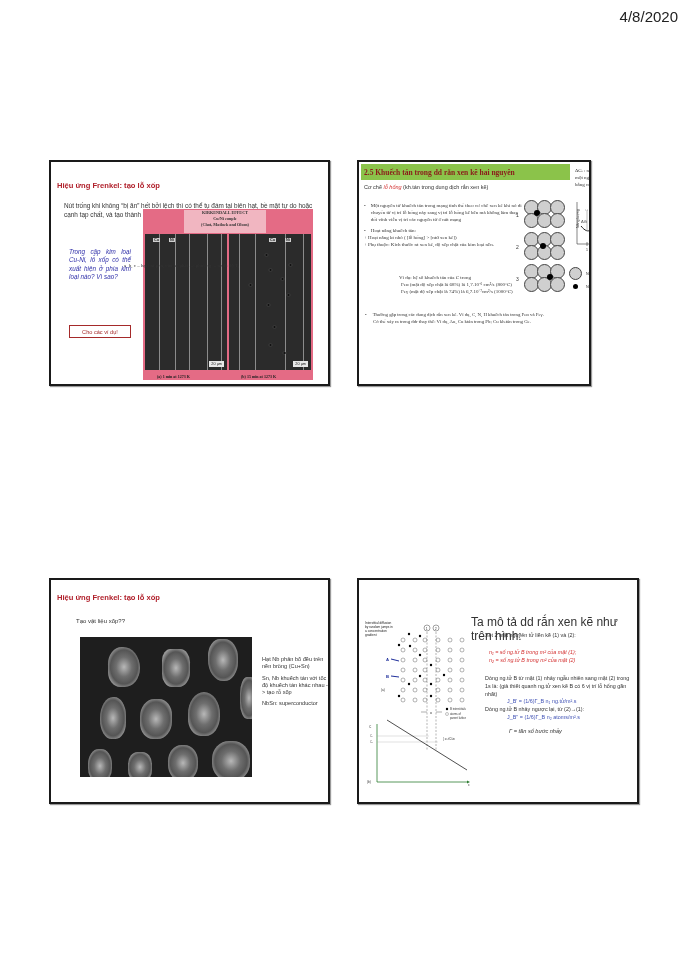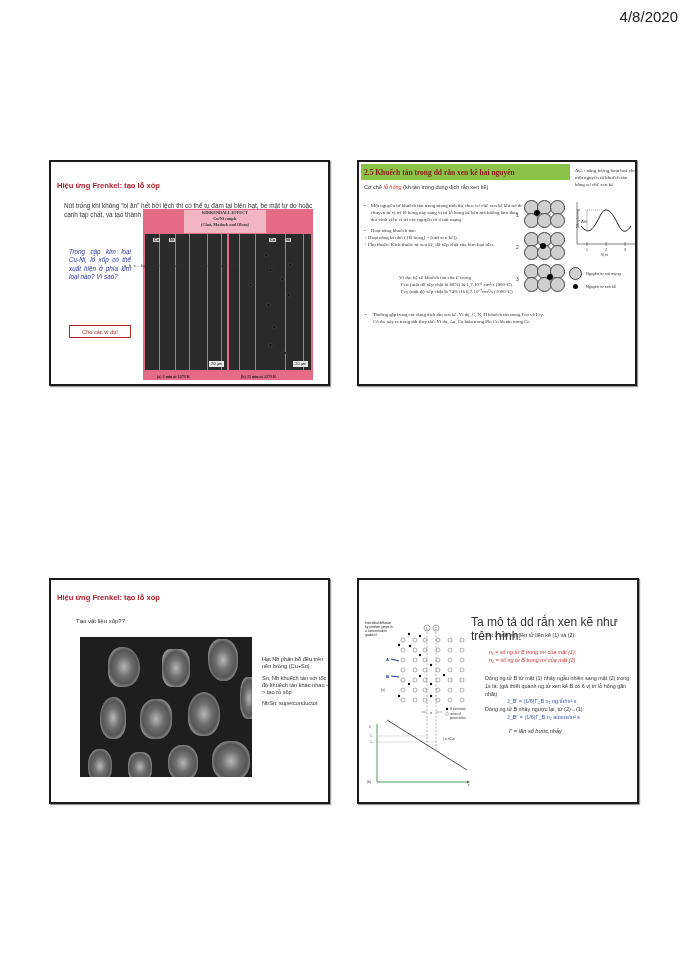--- a/index.html
+++ b/index.html
@@ -9,21 +9,21 @@
   .page-date { position: absolute; top: 8px; right: 22px; font-size: 15px; color: #222; }
   .page-num { position: absolute; top: 937px; right: 10px; font-size: 14px; color: #222; margin-top: 34px; }
 
   .slide {
     position: absolute; background: #fff;
     border: 2px solid #1a1a1a;
     box-shadow: 1px 1px 1px #999;
     overflow: hidden;
   }
   .s1 { left: 49px; top: 160px; width: 281px; height: 226px; }
-  .s2 { left: 357px; top: 160px; width: 280px; height: 226px; }
+  .s2 { left: 357px; top: 160px; width: 234px; height: 226px; }
   .s3 { left: 49px; top: 578px; width: 281px; height: 226px; }
   .s4 { left: 357px; top: 578px; width: 282px; height: 226px; }
 
   .frenkel-title { position: absolute; left: 6px; color: #b01f2a; font-weight: bold; font-size: 7.6px; }
   .s1 .frenkel-title { top: 19px; }
   .s3 .frenkel-title { top: 13px; }
 
   .s1-desc { position: absolute; left: 13px; top: 39px; width: 255px; font-size: 6.4px; line-height: 9px; color: #333; }
 
   

